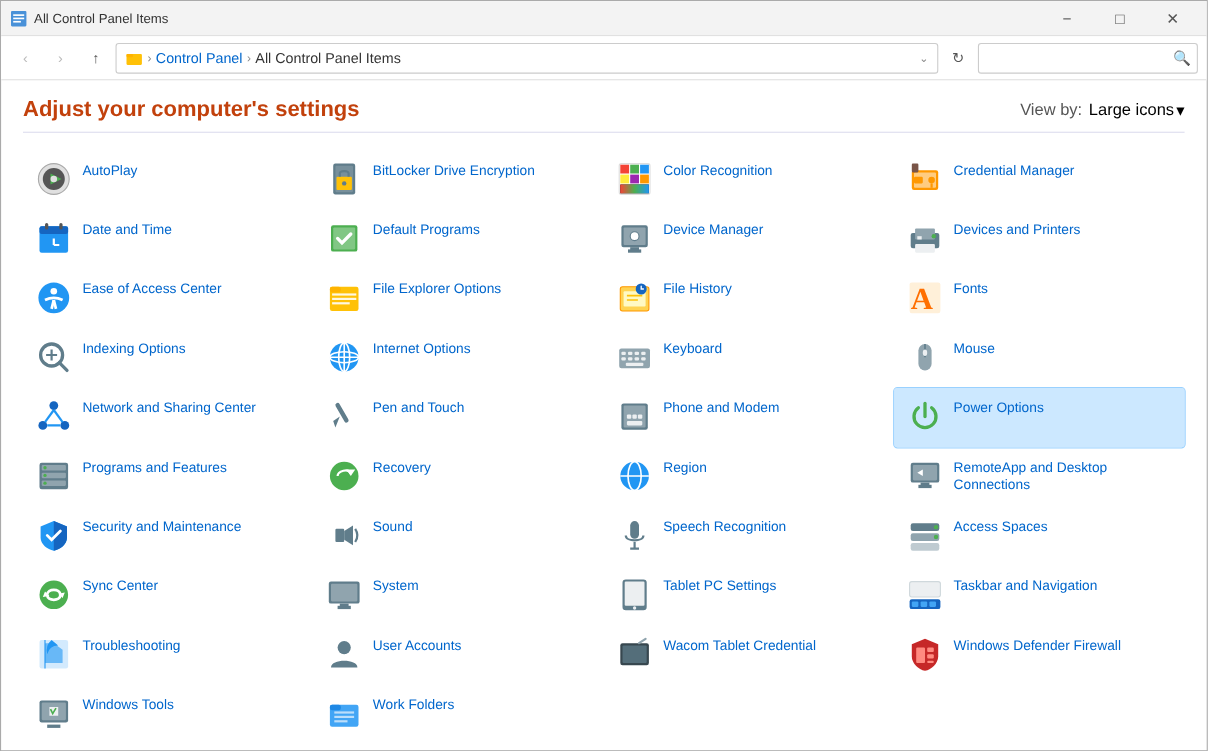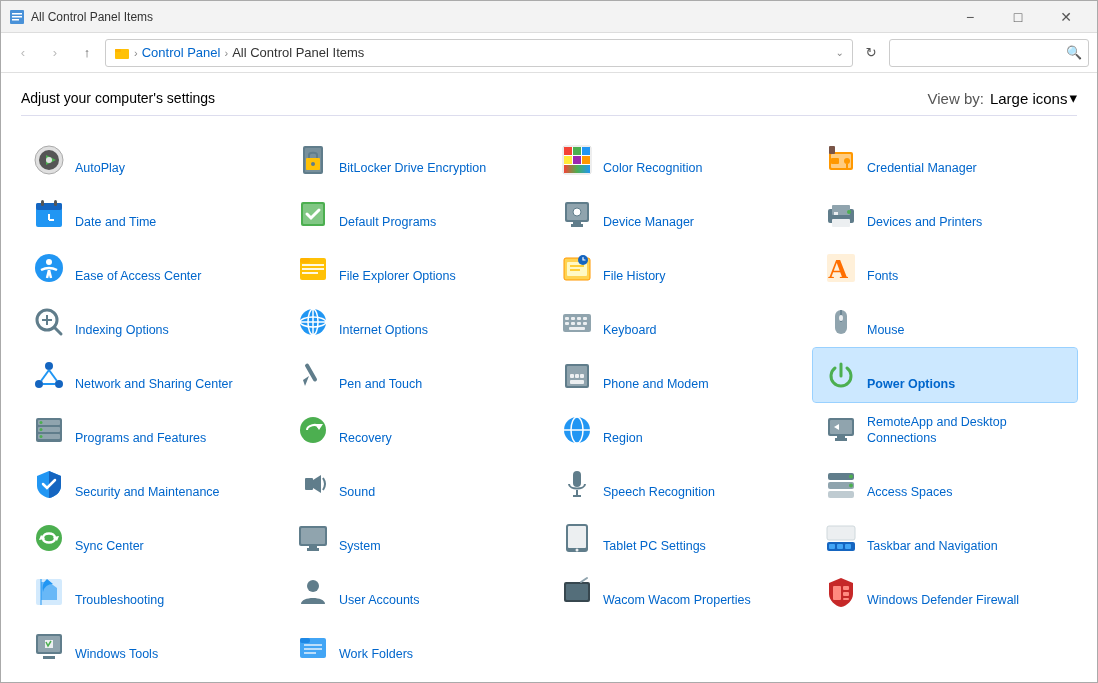--- a/index.html
+++ b/index.html
@@ -144,23 +144,23 @@
     }
     .top-bar {
       display: flex;
       align-items: center;
       justify-content: space-between;
       margin-bottom: 16px;
       padding-bottom: 8px;
       border-bottom: 1px solid #dde;
     }
     .adjust-title {
-      color: #000000;
-      font-size: 14px;
-      font-weight: 400;
+      color: #c2410c;
+      font-size: 20px;
+      font-weight: 700;
     }
     .view-by {
       display: flex;
       align-items: center;
       gap: 6px;
       font-size: 15px;
       color: #555;
     }
     .view-by-link {
       color: #000000;
@@ -171,31 +171,30 @@
     }
 
     
     .items-grid {
       display: grid;
       grid-template-columns: repeat(4, 1fr);
       gap: 0;
     }
     .control-item {
       display: flex;
-      align-items: flex-end;
+      align-items: flex-start;
       padding: 10px 12px;
       cursor: pointer;
       border-radius: 3px;
       gap: 10px;
       min-height: 54px;
     }
     .control-item.selected {
       background: #cce8ff;
       outline: 1px solid #99d1ff;
-      font-weight: bold;
     }
     .item-icon {
       width: 32px;
       height: 32px;
       flex-shrink: 0;
       display: flex;
       align-items: center;
       justify-content: center;
       font-size: 22px;
     }
@@ -663,21 +662,21 @@
         <span class="item-label">User Accounts</span>
       </div>
       <div class="control-item">
         <div class="item-icon">
           <svg width="32" height="32" viewBox="0 0 32 32">
             <rect x="3" y="6" width="26" height="20" rx="2" fill="#37474f"></rect>
             <rect x="5" y="8" width="22" height="16" rx="1" fill="#546e7a"></rect>
             <line x1="20" y1="6" x2="26" y2="2" stroke="#90a4ae" stroke-width="2" stroke-linecap="round"></line>
           </svg>
         </div>
-        <span class="item-label">Wacom Wacom Properties</span>
+        <span class="item-label">Wacom Tablet Credential</span>
       </div>
       <div class="control-item">
         <div class="item-icon">
           <svg width="32" height="32" viewBox="0 0 32 32">
             <path d="M16 2 L28 7 L28 18 C28 24 22 30 16 31 C10 30 4 24 4 18 L4 7 Z" fill="#c62828"></path>
             <rect x="8" y="10" width="8" height="14" rx="1" fill="#ff8a80"></rect>
             <rect x="18" y="10" width="6" height="4" rx="1" fill="#ff8a80"></rect>
             <rect x="18" y="16" width="6" height="4" rx="1" fill="#ff8a80"></rect>
             <rect x="18" y="22" width="6" height="2" rx="1" fill="#ff8a80"></rect>
           </svg>

